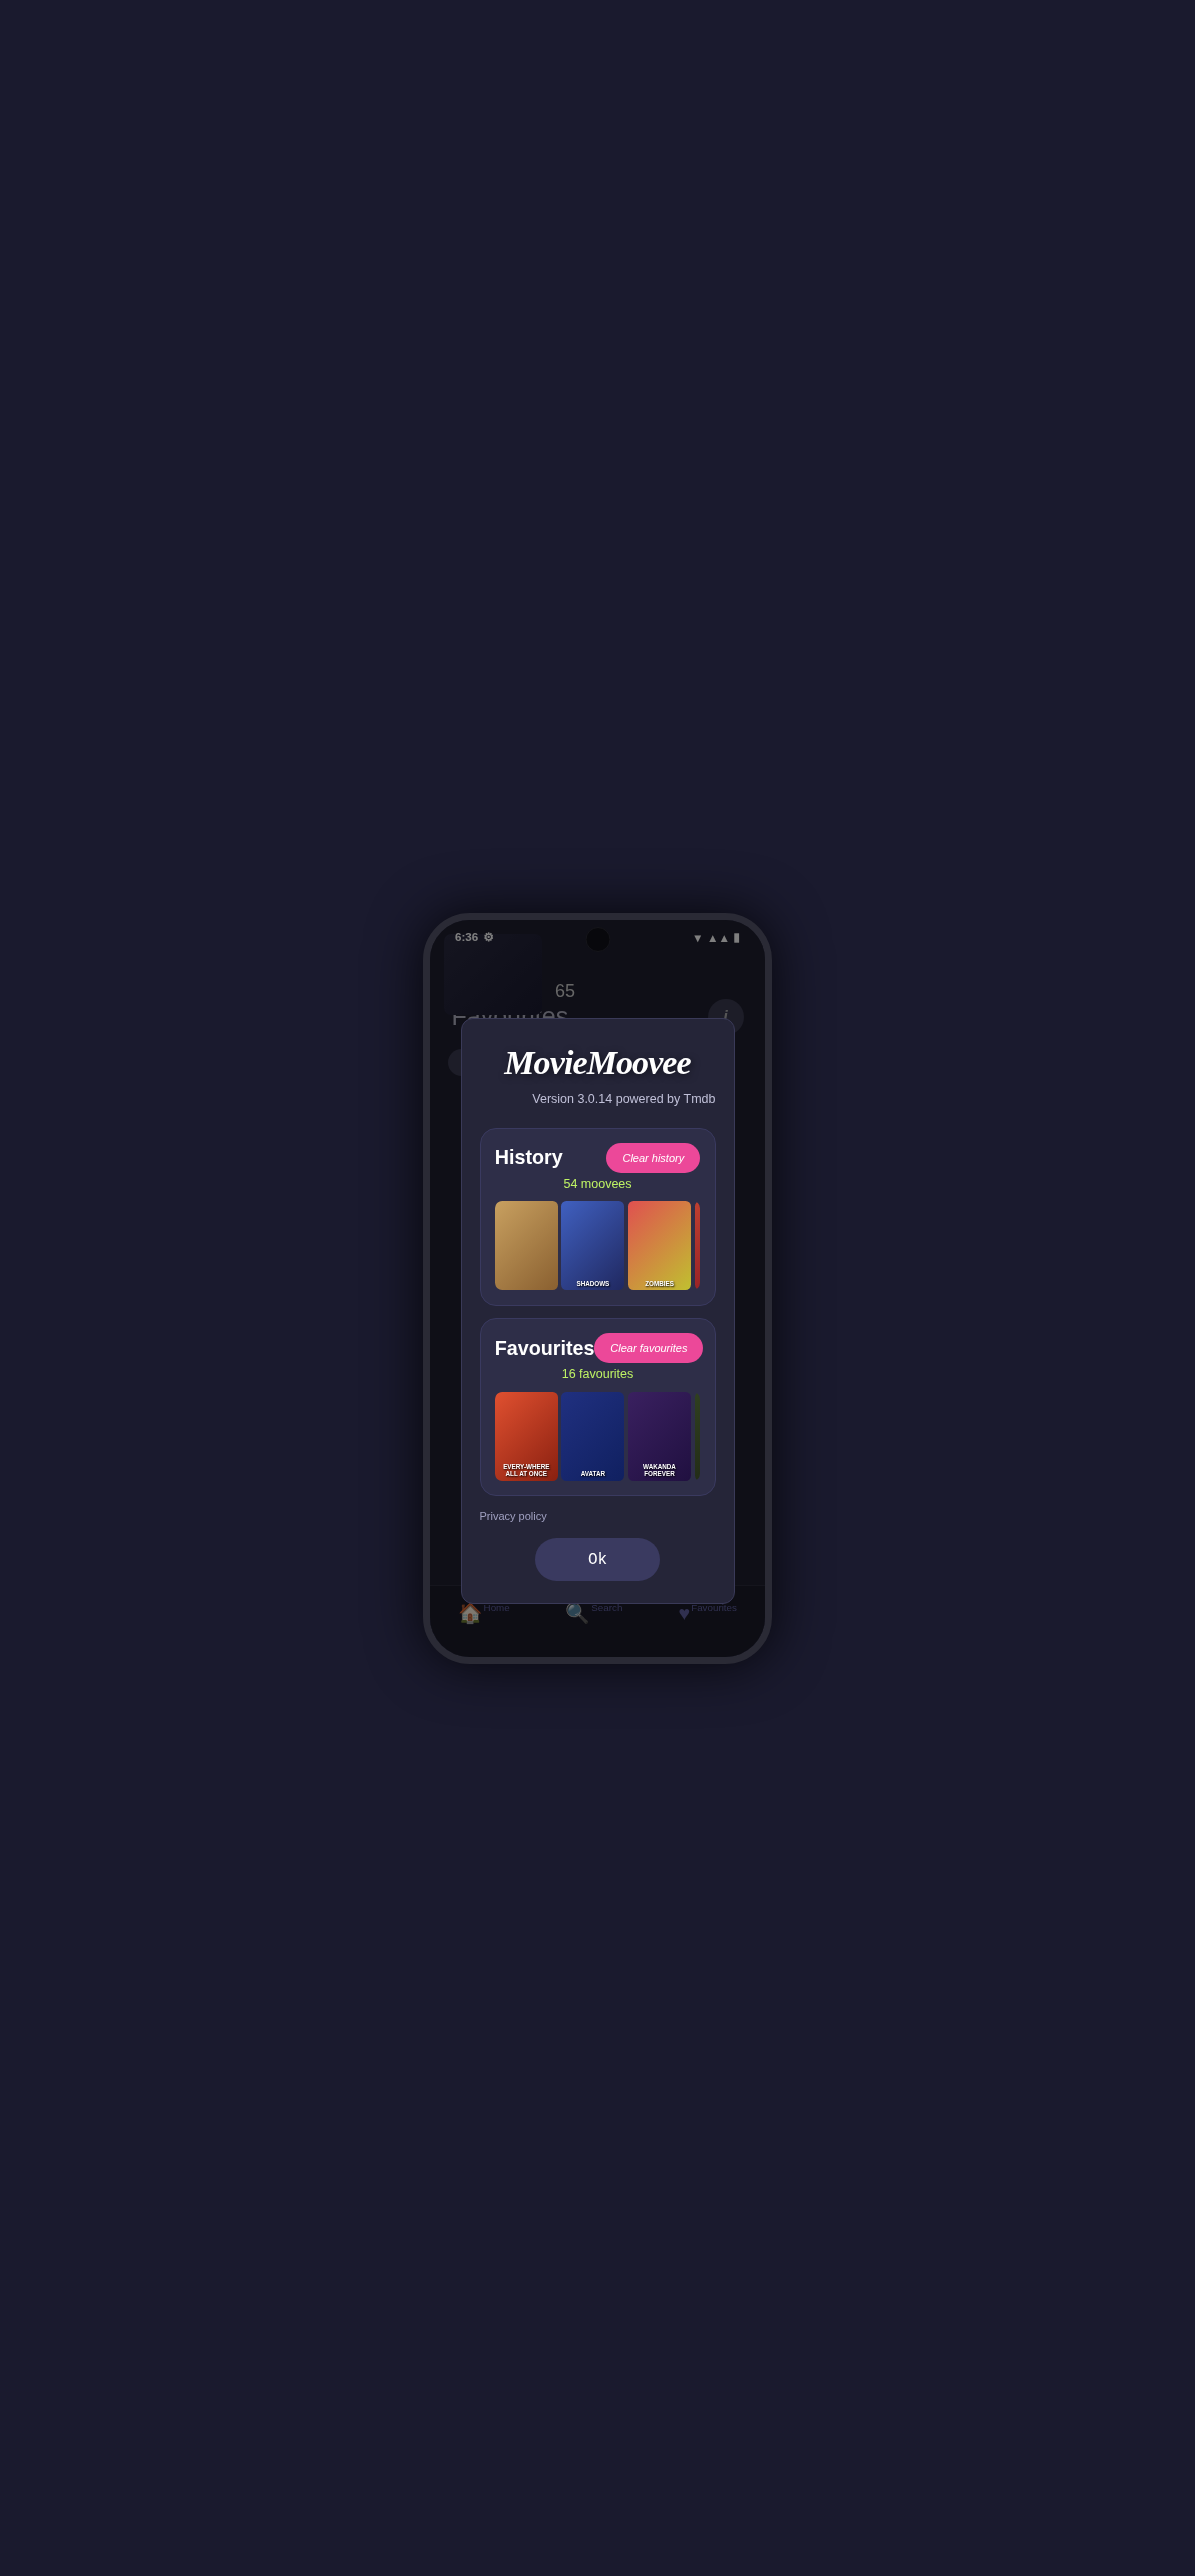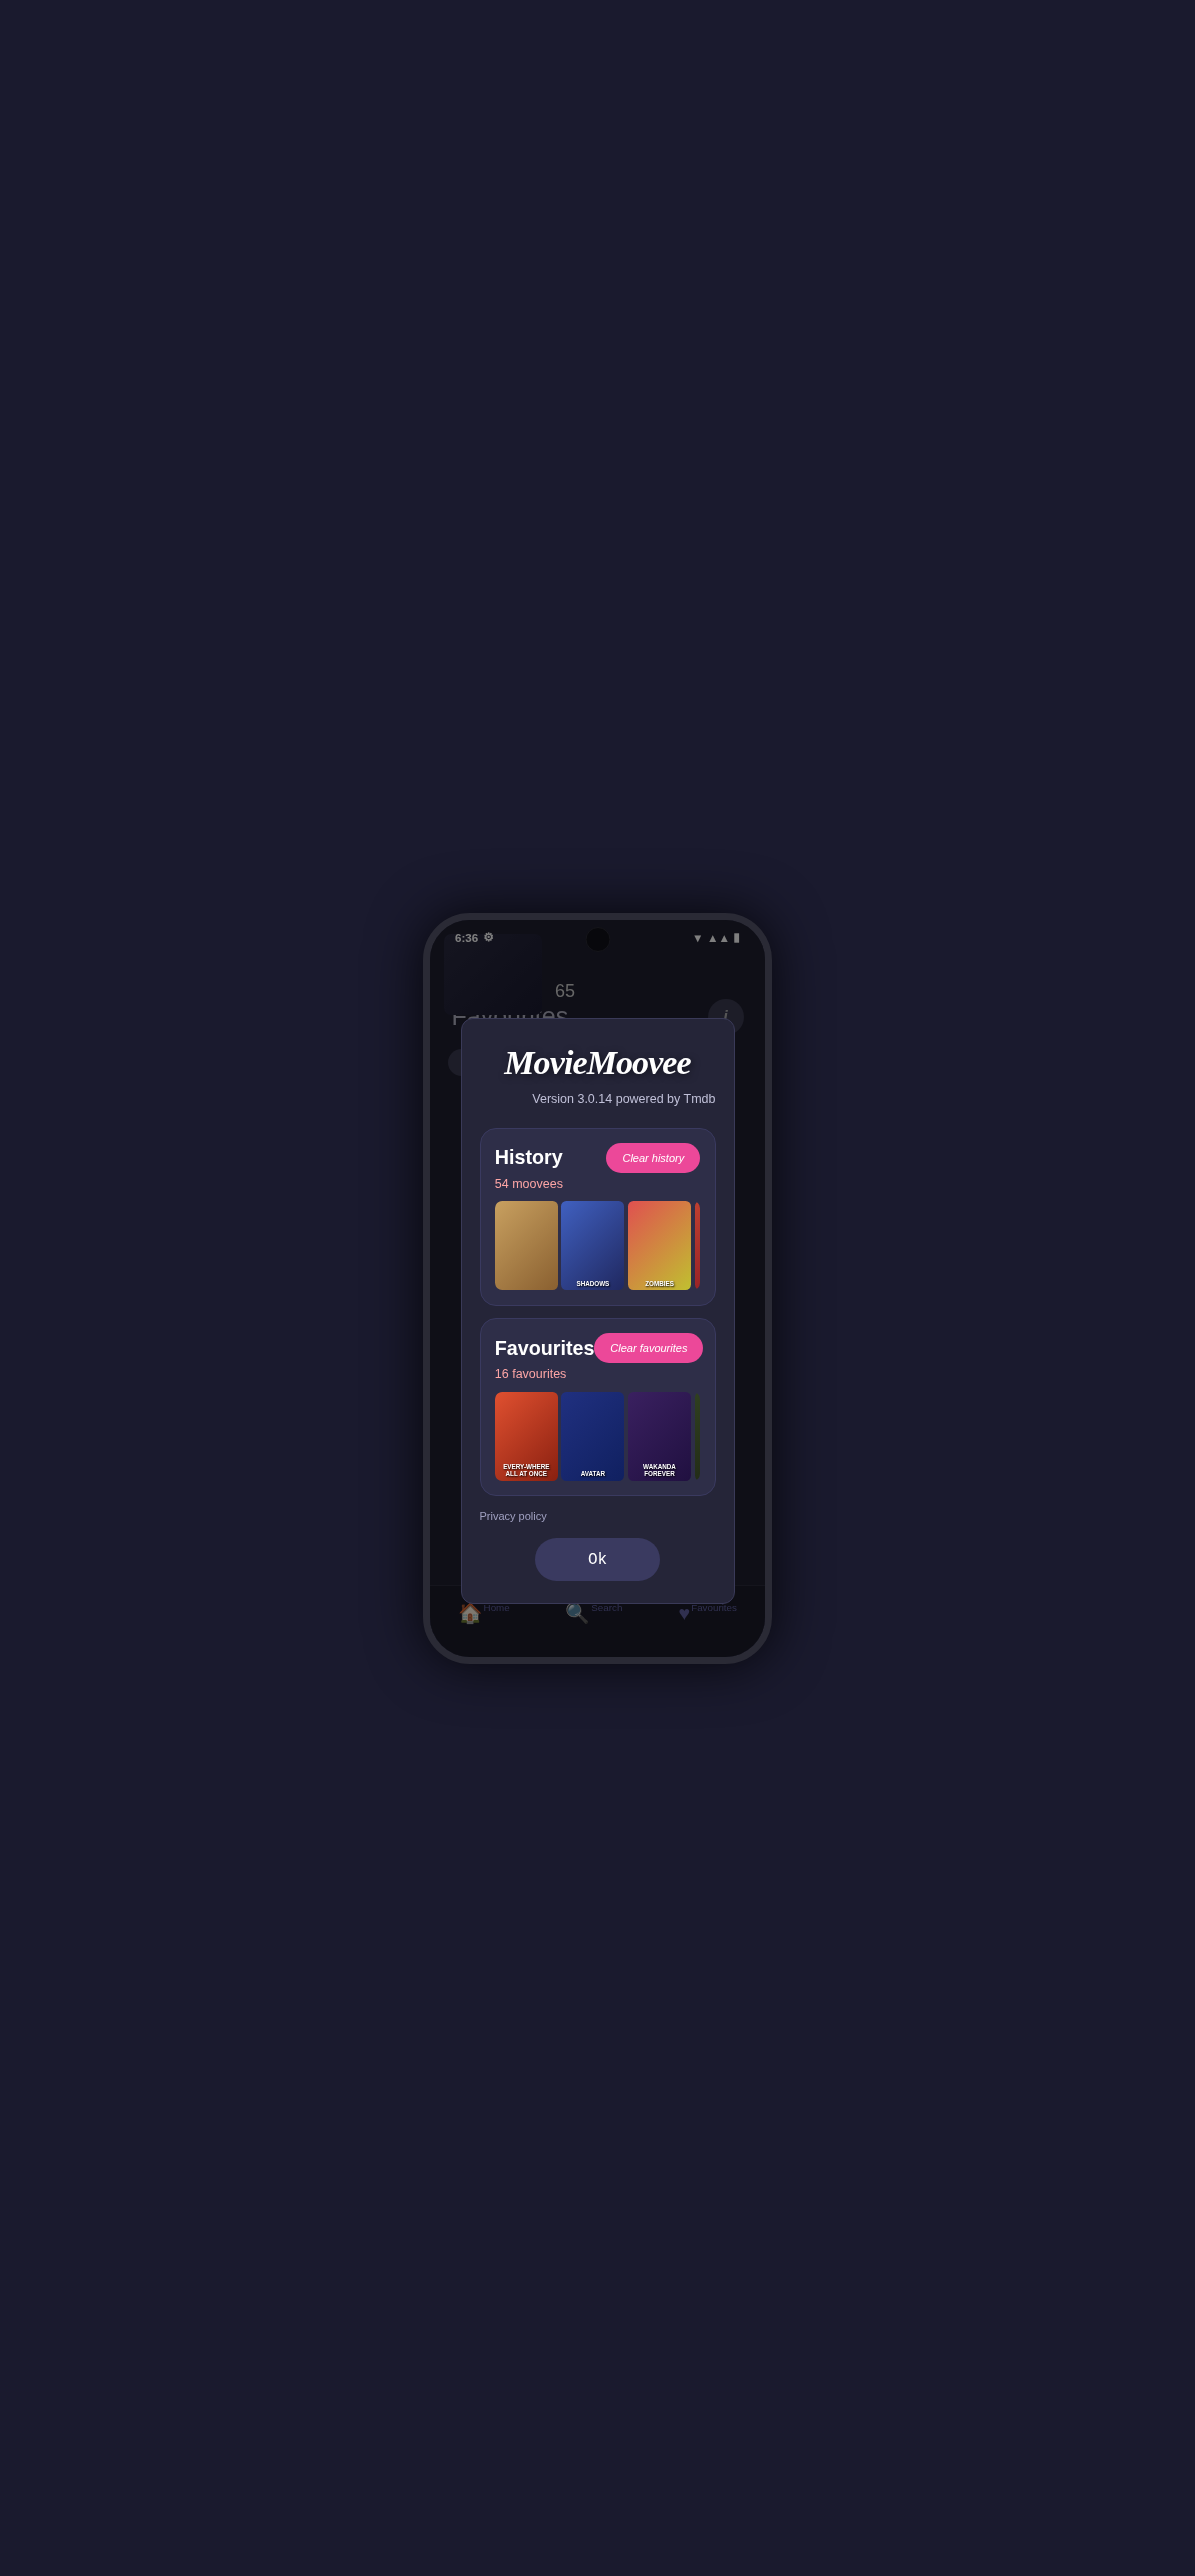--- a/index.html
+++ b/index.html
@@ -30,21 +30,21 @@
       justify-content: space-between;
       align-items: center;
       padding: 10.7px 25px 5.4px;
       color: white;
       font-size: 11.6px;
       font-weight: 600;
       position: relative;
       z-index: 10;
     }
 
-    .status-left { display: flex; align-items: center; gap: 5.4px; }
+    .status-left { display: flex; gap: 5.4px; }
     .status-right { display: flex; align-items: center; gap: 3.6px; }
 
     .camera-notch {
       position: absolute;
       top: 7.2px;
       left: 50%;
       transform: translateX(-50%);
       width: 25px;
       height: 25px;
       background: #111118;
@@ -224,23 +224,24 @@
       border: none;
       border-radius: 21.5px;
       padding: 9px 16px;
       font-size: 11px;
       cursor: pointer;
       white-space: nowrap;
       font-style: italic;
     }
 
     .section-count {
-      color: #fca5a5;
+      color: #bef264;
       font-size: 12.5px;
       margin-bottom: 10.7px;
+      text-align: center;
     }
 
     .movie-strip {
       display: flex;
       gap: 3.6px;
       overflow: hidden;
       border-radius: 7.2px;
     }
 
     .movie-thumb {

